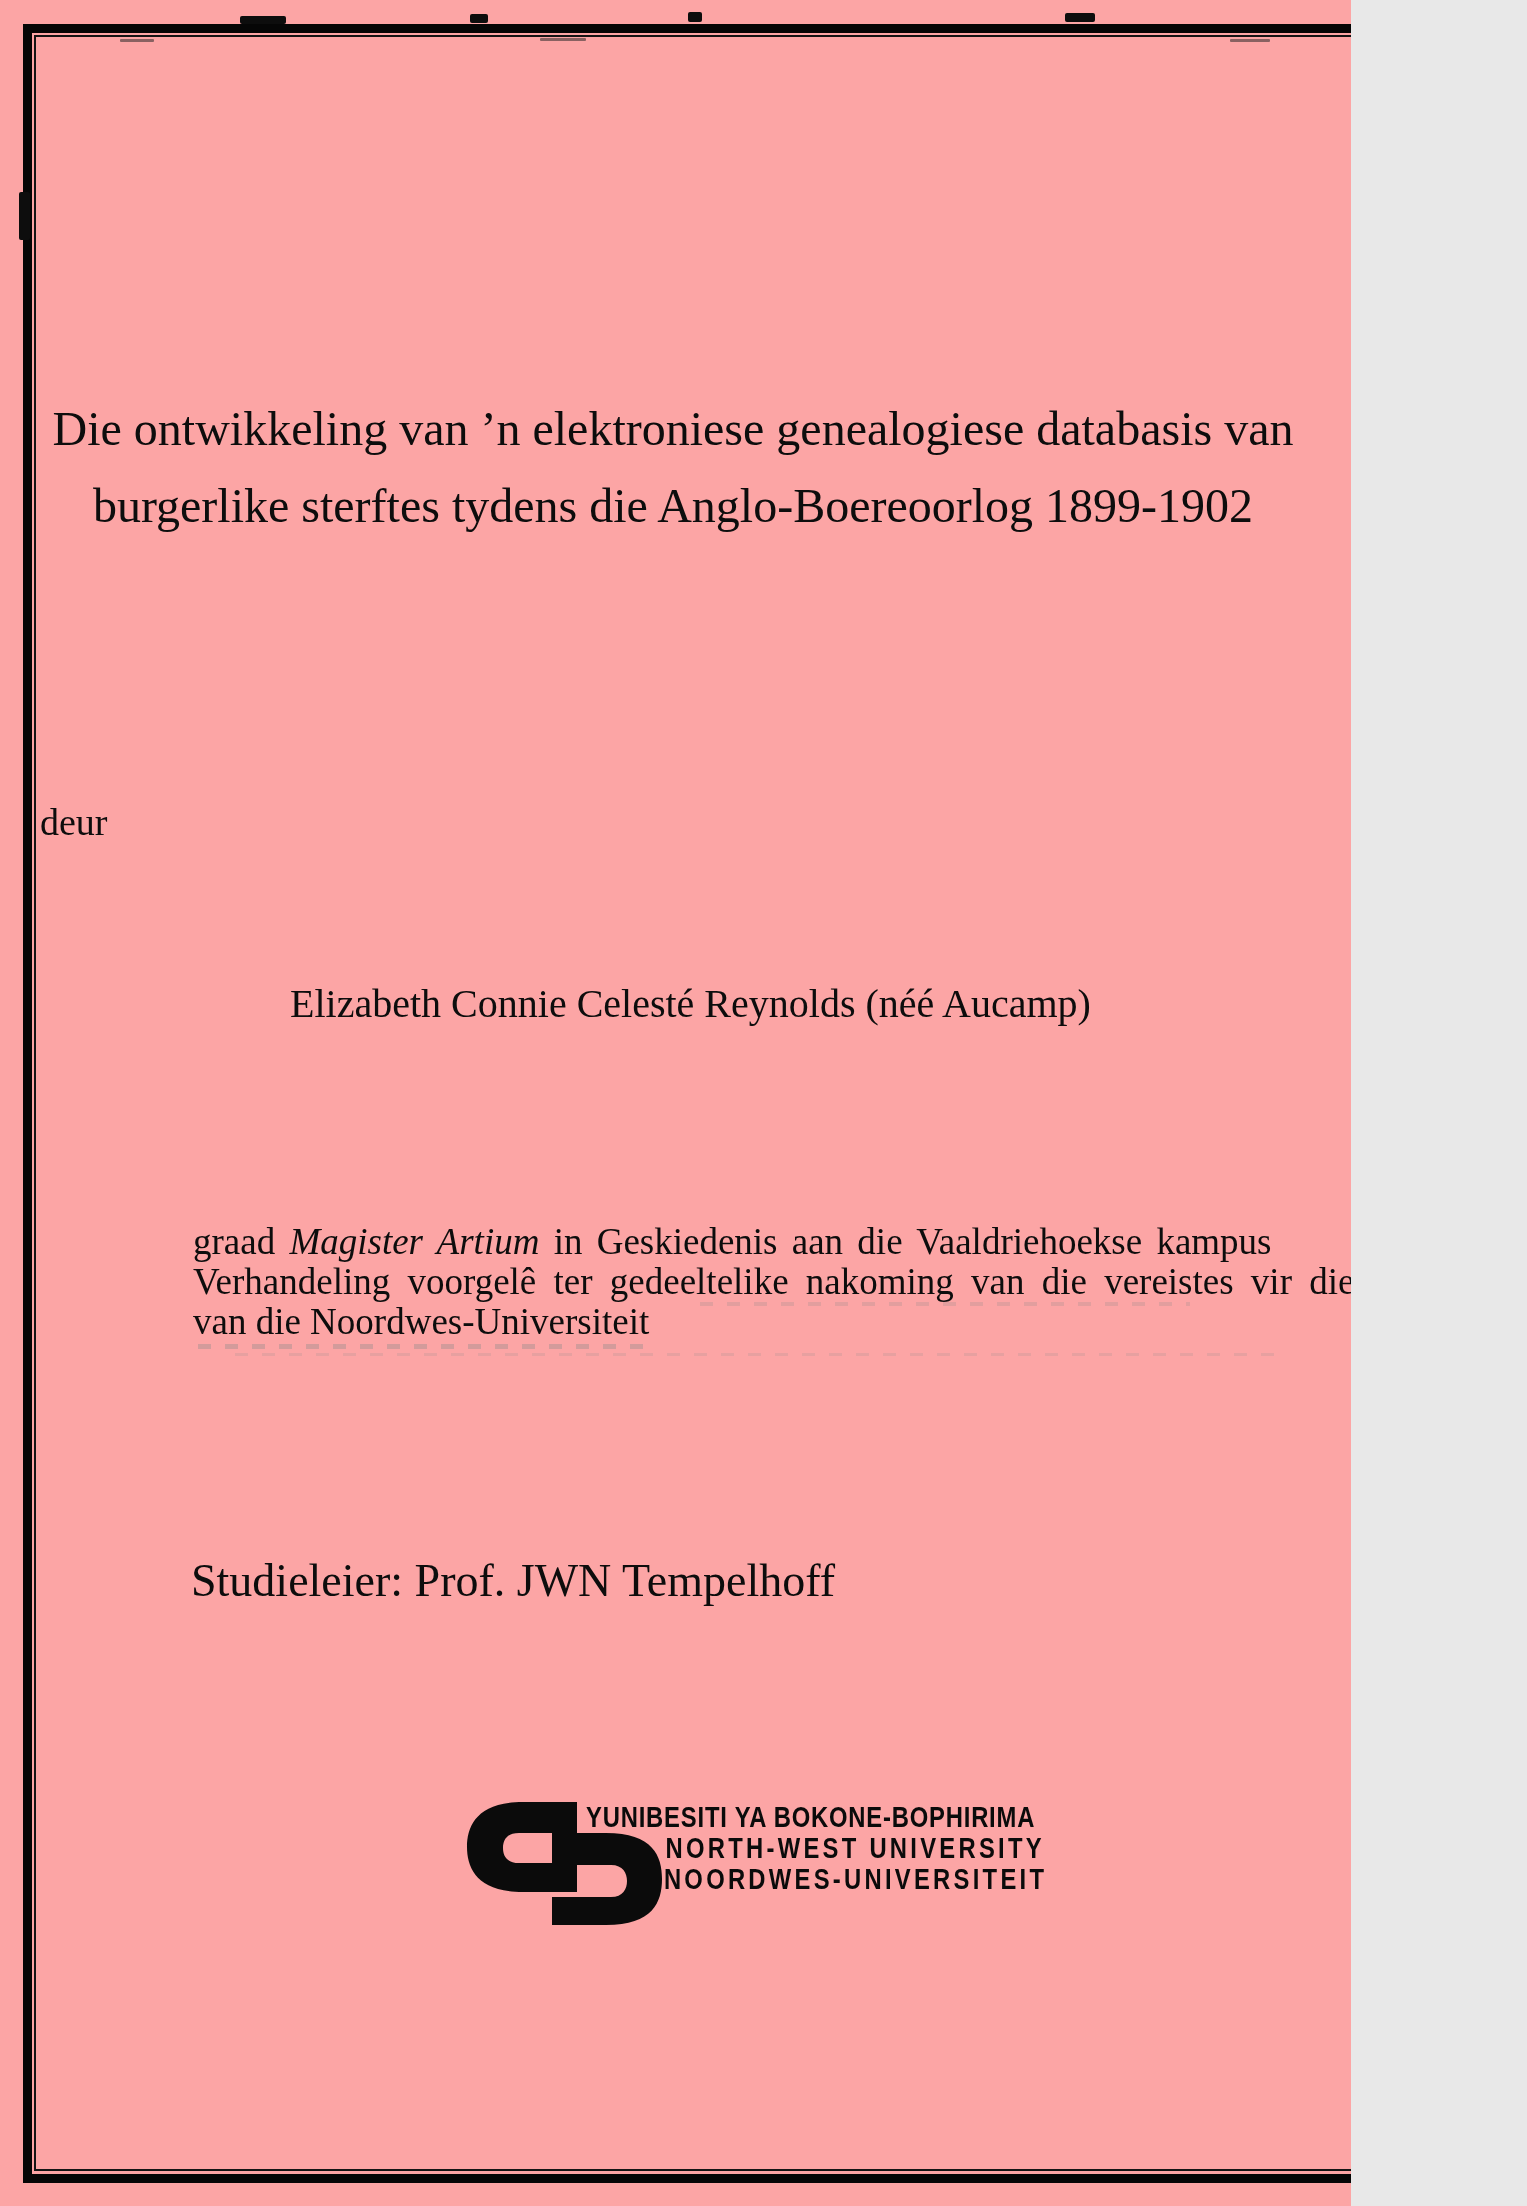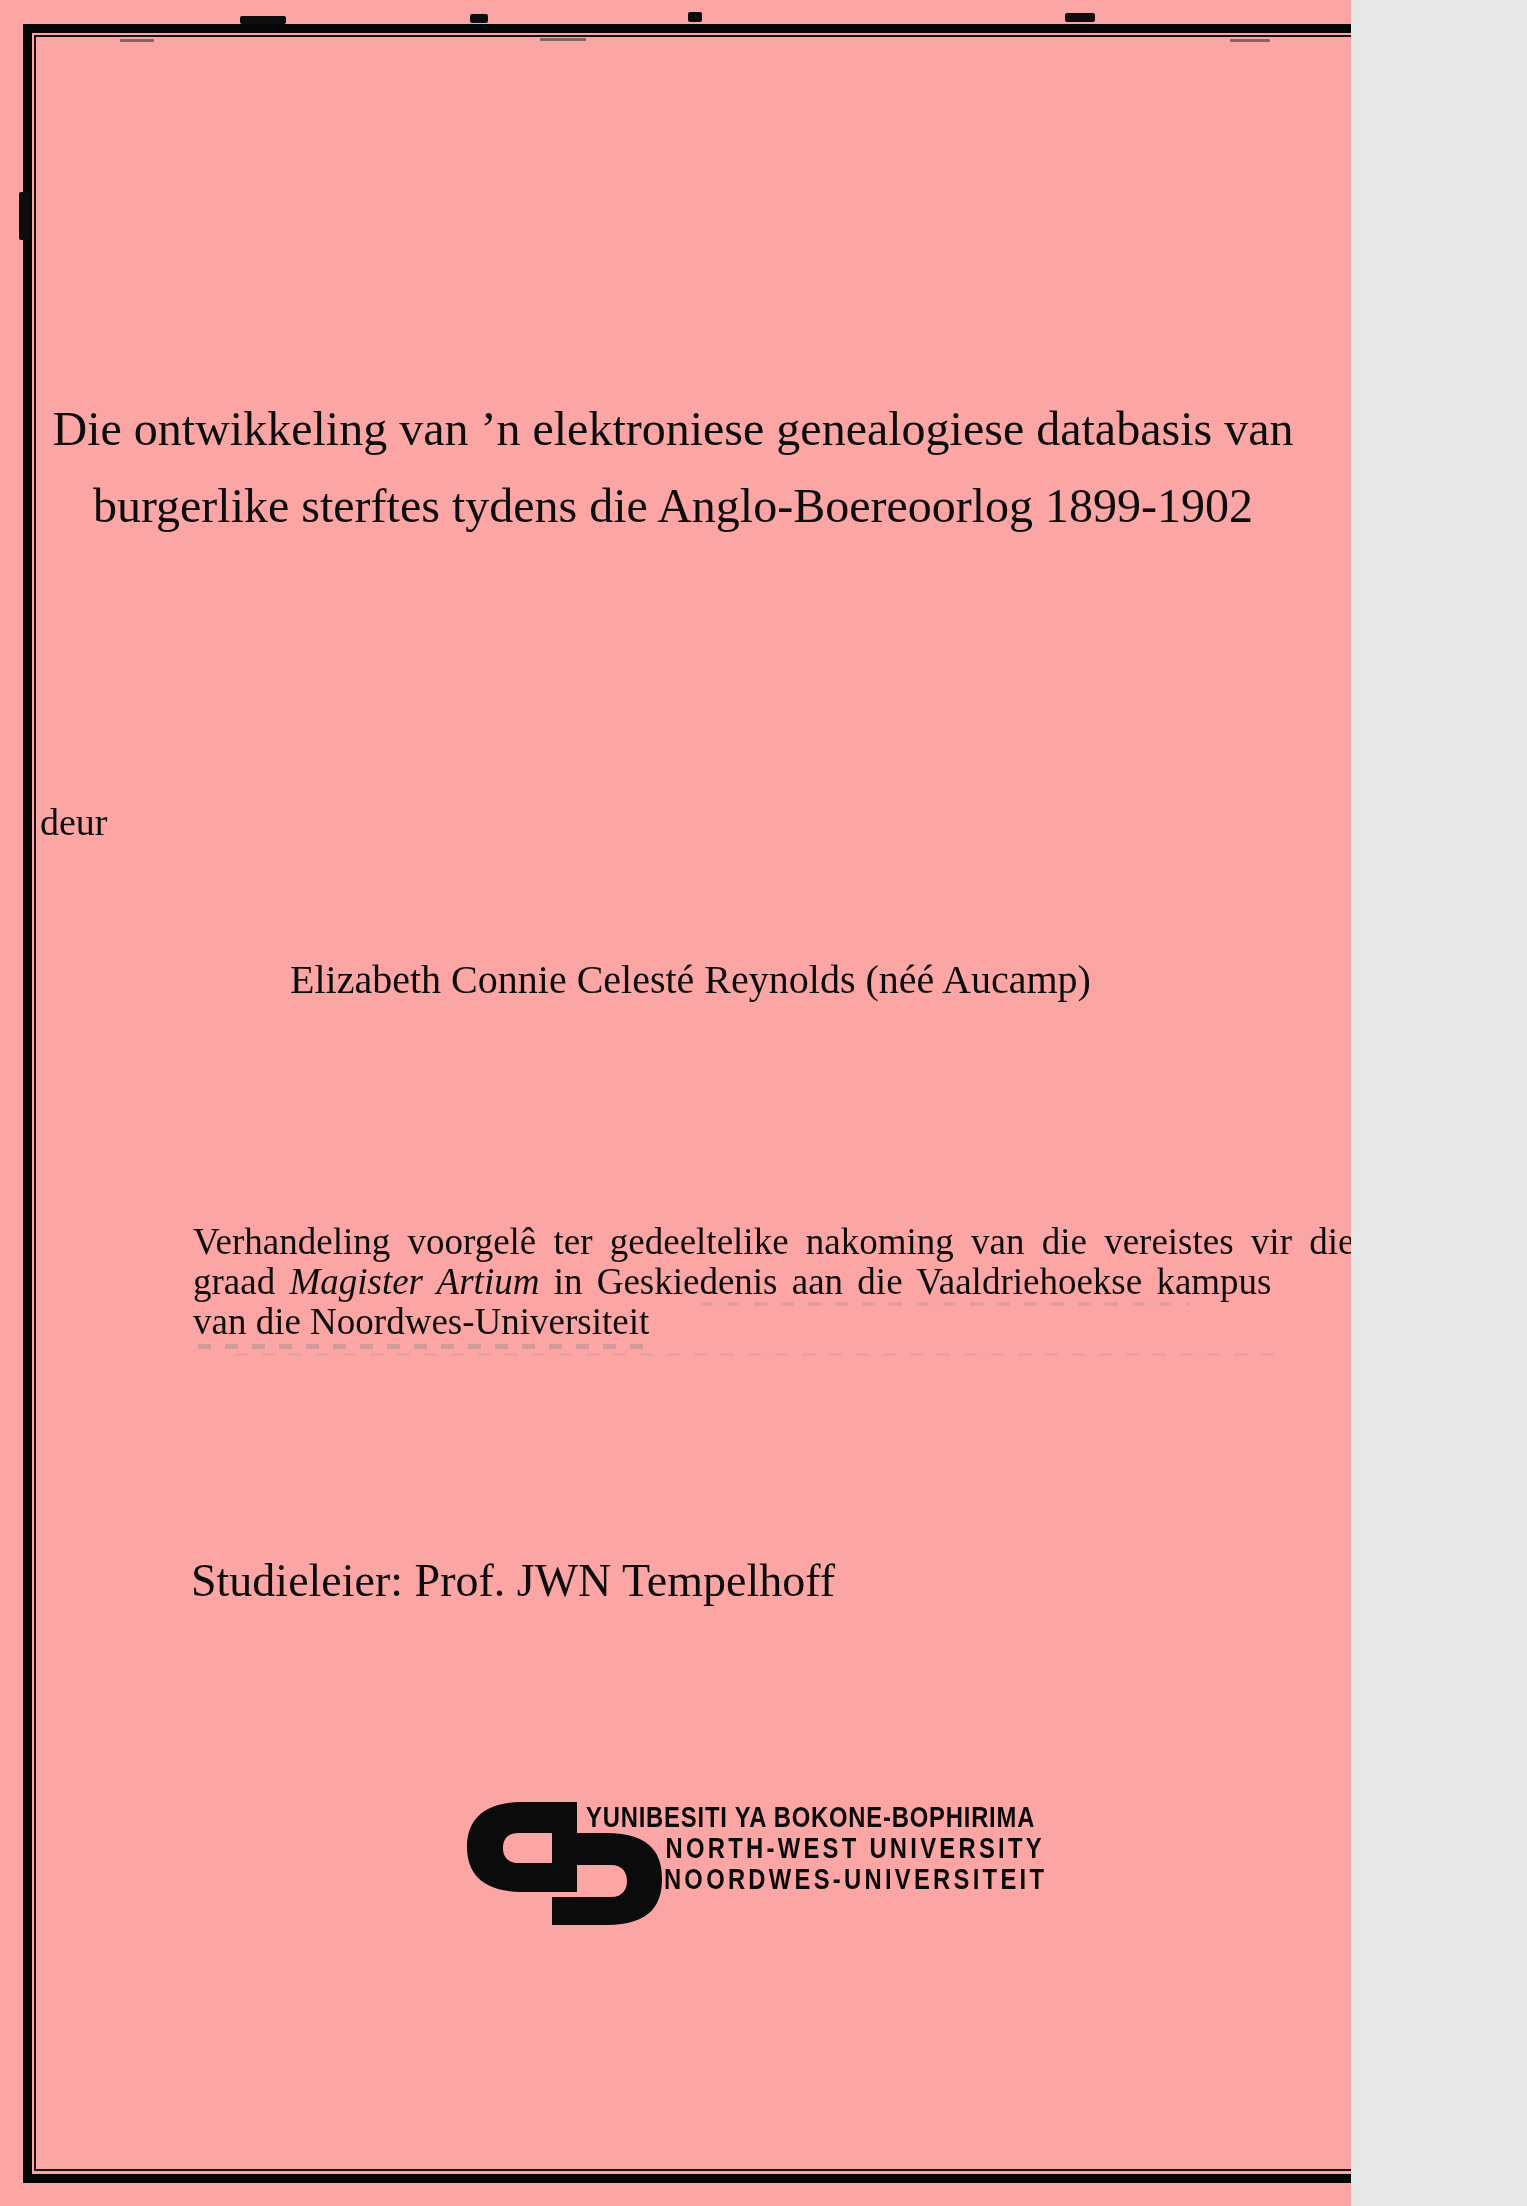--- a/index.html
+++ b/index.html
@@ -42,21 +42,21 @@
   .title{
     position:absolute;left:40px;right:45px;top:390px;margin:0;
     font-size:48px;font-weight:400;line-height:77px;text-align:center;
   }
   .t-line{white-space:nowrap;}
   .byline{
     position:absolute;left:40px;right:30px;top:800px;
     font-size:38px;white-space:nowrap;
   }
   .author{
-    position:absolute;left:40px;right:10px;top:956px;
+    position:absolute;left:40px;right:10px;top:980px;
     font-size:40px;text-align:center;white-space:nowrap;
   }
   .statement{
     position:absolute;left:193px;top:1222px;width:1152px;
     font-size:37px;line-height:40px;
   }
   .s-line{white-space:nowrap;}
   .s-l1{word-spacing:8px;}
   .s-l2{word-spacing:5px;}
   .s-l2 em{font-style:italic;}
@@ -101,22 +101,22 @@
   <h1 class="title">
     <div class="t-line">Die ontwikkeling van ’n elektroniese genealogiese databasis van</div>
     <div class="t-line">burgerlike sterftes tydens die Anglo-Boereoorlog 1899-1902</div>
   </h1>
 
   <div class="byline">deur</div>
 
   <div class="author">Elizabeth Connie Celesté Reynolds (néé Aucamp)</div>
 
   <div class="statement">
+    <div class="s-line s-l2"><span>graad </span><em>Magister Artium</em><span> in Geskiedenis aan die Vaaldriehoekse kampus</span></div>
     <div class="s-line s-l1">Verhandeling voorgelê ter gedeeltelike nakoming van die vereistes vir die</div>
-    <div class="s-line s-l2"><span>graad </span><em>Magister Artium</em><span> in Geskiedenis aan die Vaaldriehoekse kampus</span></div>
     <div class="s-line">van die Noordwes-Universiteit</div>
   </div>
 
   <div class="supervisor-block">
     <div>Studieleier: Prof. JWN Tempelhoff</div>
   </div>
 
   <svg class="logo-mark" viewBox="0 0 197 127" xmlns="http://www.w3.org/2000/svg" aria-hidden="true">
     <path fill="#0b0b0b" d="M112,2 L58,2 C12,2 2,26 2,47 C2,68 12,92 58,92 L112,92 L112,63 L54,63 C42,63 38,56 38,48 C38,40 42,33 54,33 L112,33 Z"></path>
     <path fill="#0b0b0b" d="M87,33 L141,33 C188,33 197,56 197,79 C197,102 188,125 141,125 L87,125 L87,97 L146,97 C158,97 162,89 162,81 C162,73 158,65 146,65 L87,65 Z"></path>

